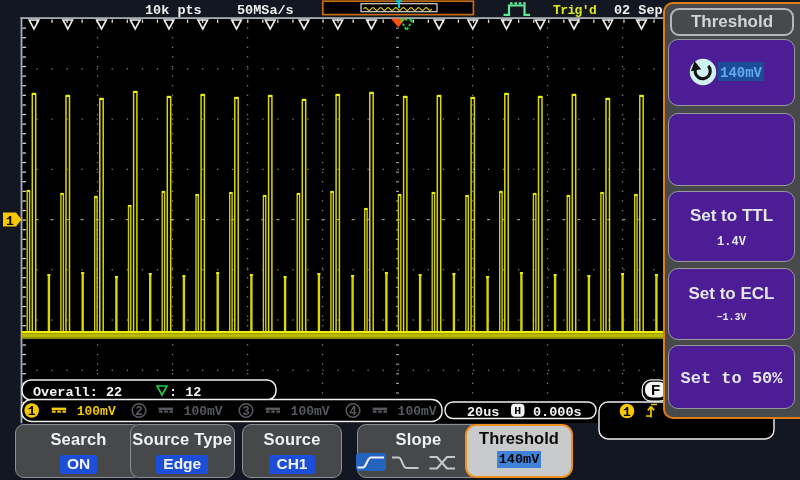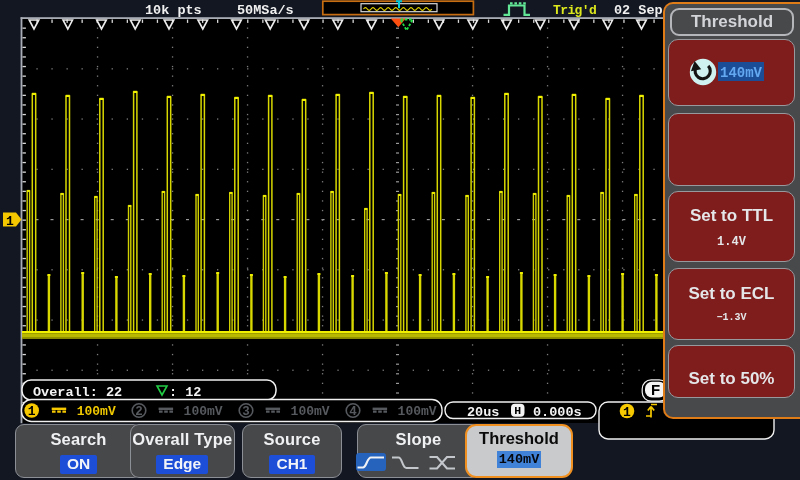--- a/index.html
+++ b/index.html
@@ -1,21 +1,21 @@
 <!DOCTYPE html>
 <html><head><meta charset="utf-8">
 <style>
   html,body{margin:0;padding:0;width:800px;height:480px;overflow:hidden;background:#131722;}
   body{font-family:"Liberation Sans",sans-serif;position:relative;}
   .mono{font-family:"Liberation Mono",monospace;font-weight:bold;}
   .abs{position:absolute;}
   .btn{position:absolute;top:423.5px;height:54px;width:107px;background:#47484a;border:1.8px solid #8c8f95;border-radius:9px;box-sizing:border-box;text-align:center;color:#dcdee2;}
   .btn .t{font-size:16.5px;font-weight:bold;margin-top:5px;letter-spacing:0.2px;color:#f0f1f3;}
   .btn .v{display:inline-block;margin-top:6px;background:#1d4ed8;color:#f2f4f8;font-weight:bold;font-size:15.5px;border-radius:2px;padding:0px 7px 1px;}
-  .pbtn{position:absolute;left:668px;width:127px;background:#7f1d1d;border:1.8px solid #97999d;border-radius:10px;box-sizing:border-box;color:#e4e6e8;text-align:center;font-weight:bold;}
+  .pbtn{position:absolute;left:668px;width:127px;background:#4c1d95;border:1.8px solid #97999d;border-radius:10px;box-sizing:border-box;color:#e4e6e8;text-align:center;font-weight:bold;}
 </style></head><body>
 <svg class="abs" style="left:0;top:0" width="800" height="480">
 
  <rect x="22" y="18.5" width="643" height="404.5" fill="#000000"></rect>
  <rect x="20.6" y="17.2" width="646" height="1.8" fill="#a8adb5"></rect>
  <rect x="20.6" y="17.2" width="1.8" height="406" fill="#a8adb5"></rect>
  <rect x="36.4" y="68.2" width="1.3" height="1.3" fill="#7d7d7d"></rect>
 <rect x="51.4" y="68.2" width="1.3" height="1.3" fill="#7d7d7d"></rect>
 <rect x="66.5" y="68.2" width="1.3" height="1.3" fill="#7d7d7d"></rect>
 <rect x="81.5" y="68.2" width="1.3" height="1.3" fill="#7d7d7d"></rect>
@@ -926,33 +926,33 @@
 <div class="pbtn" style="top:38.5px;height:67px;"></div>
 <div class="pbtn" style="top:112.5px;height:73px;"></div>
 <div class="pbtn" style="top:190.5px;height:71.5px;">
     <div style="font-size:17px;margin-top:14px;">Set to TTL</div>
   <div class="mono" style="font-size:12px;margin-top:9px;">1.4V</div>
   </div>
 <div class="pbtn" style="top:267.5px;height:72.5px;">
     <div style="font-size:17px;margin-top:15px;">Set to ECL</div>
   <div class="mono" style="font-size:10px;margin-top:8px;">−1.3V</div>
   </div>
-<div class="pbtn" style="top:345px;height:53px;">
+<div class="pbtn" style="top:345px;height:64px;font-family:Liberation Mono, monospace;">
     <div style="font-size:17px;margin-top:23px;">Set to 50%</div>
   </div>
 <svg class="abs" style="left:663px;top:2px" width="137" height="417">
   <circle cx="40" cy="70" r="13.2" fill="#cff2f0"></circle>
   <path d="M 45.2,63.9 A 7.6 7.6 0 1 1 32.9,65.6" stroke="#141414" stroke-width="3.1" fill="none"></path>
   <path d="M27.9,69.3 L38.2,67.2 L31.6,59.1 Z" fill="#141414"></path>
   <rect x="55" y="60" width="46" height="19" fill="#1b4c96"></rect>
   <text x="78" y="74.5" font-family="Liberation Mono" font-weight="bold" font-size="14" fill="#63a8f0" text-anchor="middle">140mV</text>
 </svg>
 
 <div class="btn" style="left:15px;width:127px;"><div class="t">Search</div><div class="v">ON</div></div>
-<div class="btn" style="left:129.5px;width:105.5px;"><div class="t">Overall Type</div><div class="v">Edge</div></div>
+<div class="btn" style="left:129.5px;width:105.5px;"><div class="t">Source Type</div><div class="v">Edge</div></div>
 <div class="btn" style="left:242px;width:100px;"><div class="t">Source</div><div class="v">CH1</div></div>
 <div class="btn" style="left:357px;width:123px;">
     <div class="t">Slope</div>
   </div>
 <svg class="abs" style="left:355px;top:424px" width="107" height="50">
   <rect x="1" y="29" width="30" height="18" rx="3" fill="#2563bd"></rect>
   <path d="M2.5,43.5 h5.5 c3.5,0 4,-10 8,-10 h13" stroke="#f0f2f5" stroke-width="2.1" fill="none"></path>
   <path d="M37,33.5 h6.5 c4,0 3.5,10.5 8,10.5 h12" stroke="#c4c7cc" stroke-width="2.1" fill="none"></path>
   <path d="M74.5,33 h7.5 l10,11.5 h8 M74.5,44.5 h7.5 l10,-11.5 h8" stroke="#c4c7cc" stroke-width="2.1" fill="none"></path>
 </svg>

